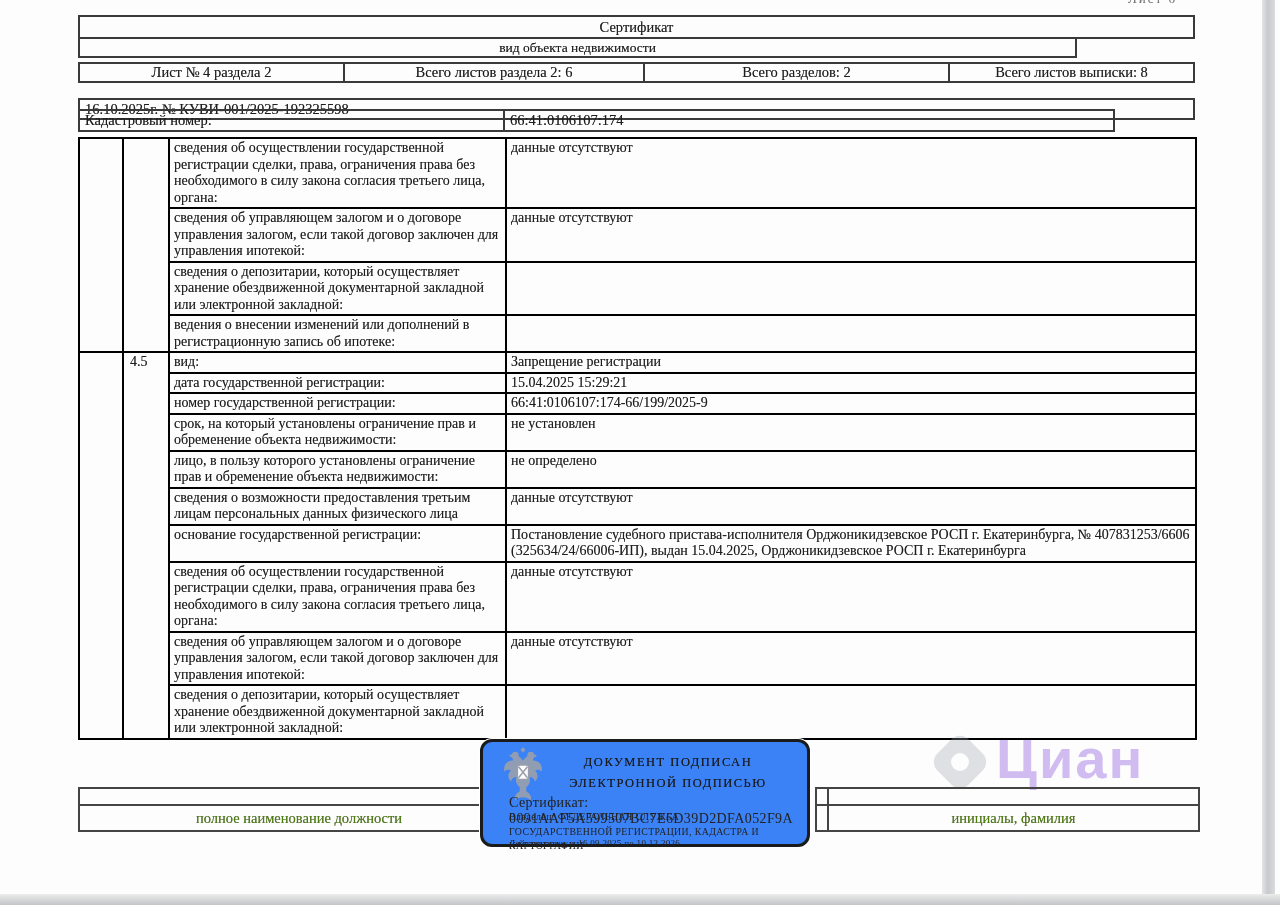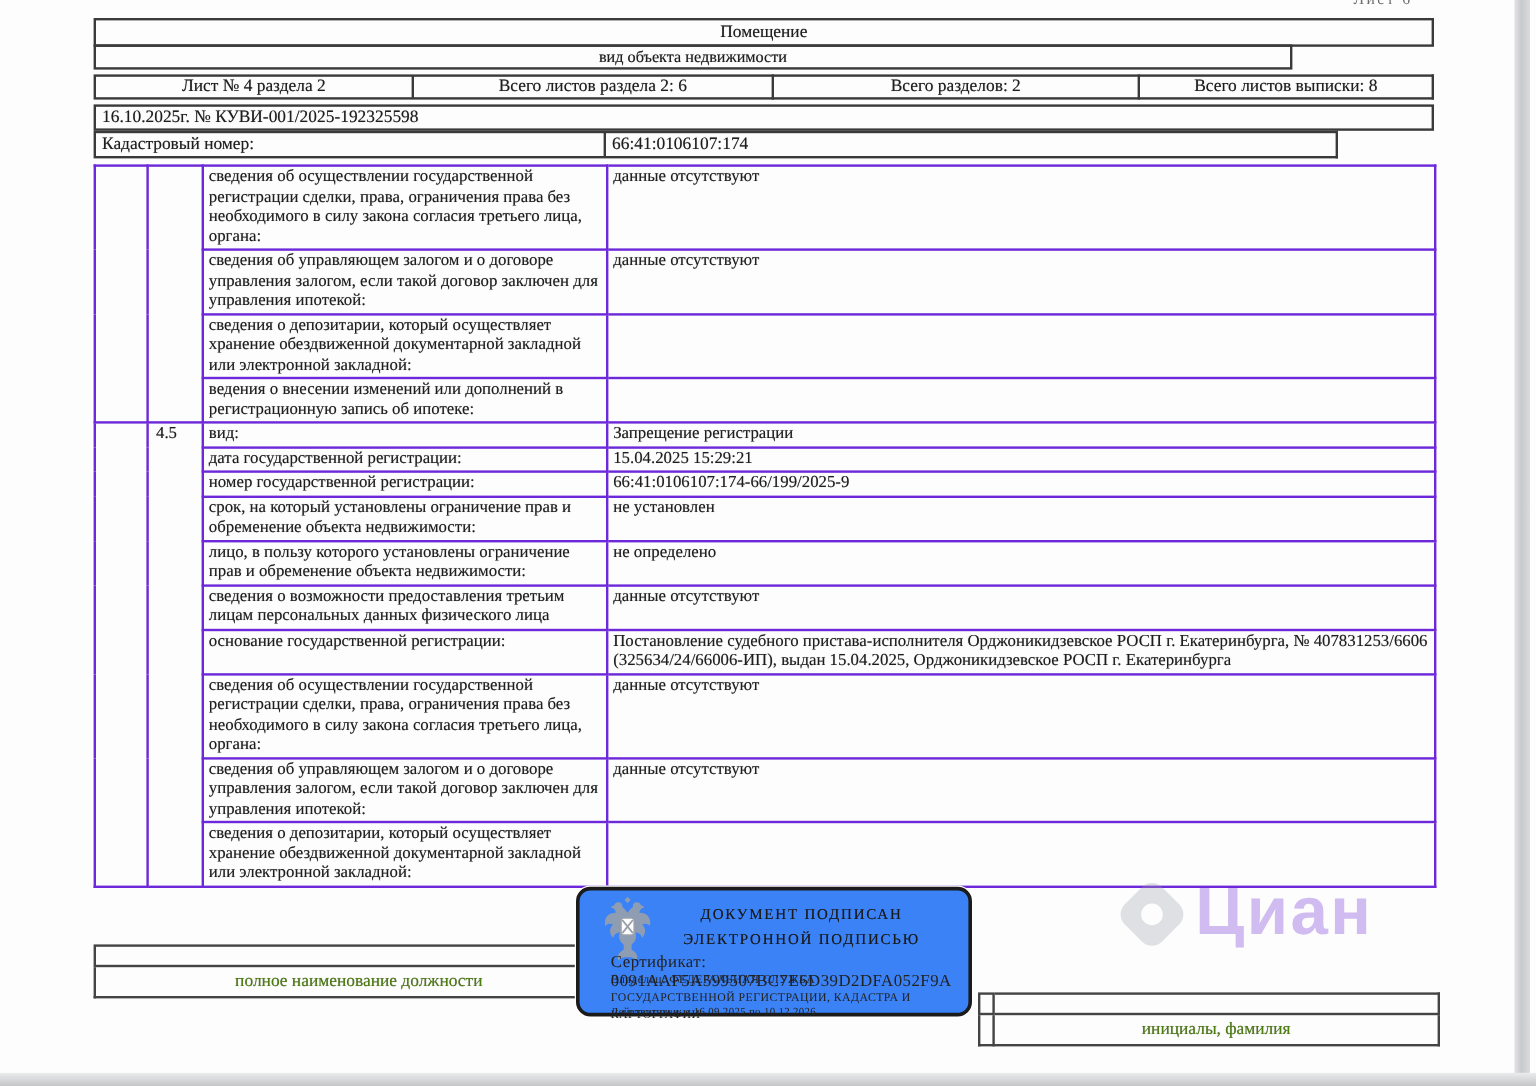--- a/index.html
+++ b/index.html
@@ -16,54 +16,54 @@
     background:linear-gradient(to right,#e3e4e6,#c7c9cc 45%,#dadbdd);z-index:0;}
   .band-bottom{position:absolute;left:0;bottom:0;width:1280px;height:11px;
     background:linear-gradient(to bottom,#ebecec,#c3c5c7);z-index:0;}
   .corner-cut{position:absolute;top:-9px;left:1128px;font-size:13px;color:#6d6d6d;
     letter-spacing:2px;z-index:1;}
 
   
   .doc-box{position:absolute;border:2px solid #3a3a3a;background:transparent;
     box-sizing:border-box;z-index:2;}
   .c{display:flex;align-items:center;justify-content:center;text-align:center;}
-  .l{display:flex;align-items:center;justify-content:flex-start;padding-left:5px;}
+  .l{display:flex;align-items:center;justify-content:flex-start;padding-left:5px;margin-top:11px;}
   .txt{font-size:14.5px;color:#1e1e1e;text-shadow:0 0 .6px rgba(30,30,30,.55);}
 
   
   .sheets-row{position:absolute;left:78px;top:62px;width:1117px;height:21px;
     display:flex;z-index:2;box-sizing:border-box;}
   .sheets-row .cell{border:2px solid #3a3a3a;box-sizing:border-box;height:100%;
     display:flex;align-items:center;justify-content:center;}
   .sheets-row .cell + .cell{border-left:none;}
 
   
   .cad-row{position:absolute;left:78px;top:109px;width:1037px;height:23px;display:flex;z-index:2;}
   .cad-row .cell{border:2px solid #3a3a3a;box-sizing:border-box;height:100%;
     display:flex;align-items:center;padding-left:5px;}
   .cad-row .cell.k{width:427px;}
   .cad-row .cell.v{flex:1;border-left:none;}
 
   
   table.main{position:absolute;left:78px;top:137px;width:1117px;
     border-collapse:collapse;z-index:2;table-layout:fixed;}
-  table.main td{border:2px solid #6d28d9;vertical-align:top;
+  table.main td{border:2px solid #000000;vertical-align:top;
     font-size:14px;line-height:16.5px;color:#1e1e1e;
     text-shadow:0 0 .6px rgba(30,30,30,.5);
     padding:1px 4px 1px 4px;box-sizing:border-box;word-wrap:break-word;}
   table.main td.num{vertical-align:top;padding-top:1px;padding-left:6px;font-size:14px;}
   table.main tr.section-start td{border-top:1px solid #b91c1c;}
 
   
   .sig{position:absolute;z-index:3;box-sizing:border-box;}
   .sig .r1{height:19px;border:2px solid #444;box-sizing:border-box;}
   .sig .r2{height:26px;border:2px solid #444;border-top:none;box-sizing:border-box;
     display:flex;align-items:center;justify-content:center;}
   .sig-left{left:78px;top:787px;width:442px;}
-  .sig-right{left:815px;top:787px;width:385px;display:grid;grid-template-columns:14px 1fr;margin-top:40px;}
+  .sig-right{left:815px;top:787px;width:385px;display:grid;grid-template-columns:14px 1fr;}
   .sig-right .sr1{height:19px;border:2px solid #444;box-sizing:border-box;}
   .sig-right .sr2{height:26px;border:2px solid #444;border-top:none;box-sizing:border-box;
     display:flex;align-items:center;justify-content:center;}
   .sig-right .nb{border-left:none;}
   .sig-caption{font-size:14.5px;color:#4d7c0f;text-shadow:0 0 .6px rgba(30,30,30,.5);}
 
   
   .watermark{position:absolute;left:938px;top:726px;display:flex;align-items:center;
     gap:14px;z-index:2;opacity:.30;}
   .wm-pin{width:44px;height:44px;background:#9aa0a8;border-radius:12px;
@@ -87,21 +87,21 @@
   .stamp .st-valid{position:absolute;left:26px;top:96px;font-size:9px;letter-spacing:.3px;color:#222;}
 </style>
 </head>
 <body>
 
 <div class="page">
 
   <span class="corner-cut">Лист 6</span>
 
   <div class="doc-box c" style="left:78px;top:15px;width:1117px;height:24px;">
-    <span class="txt">Помещение</span>
+    <span class="txt">Сертификат</span>
   </div>
   <div class="doc-box c" style="left:78px;top:37px;width:999px;height:21px;">
     <span class="txt" style="font-size:13.5px;">вид объекта недвижимости</span>
   </div>
 
   <div class="sheets-row">
     <div class="cell" style="width:267px;">
       <span class="txt">Лист № 4 раздела 2</span>
     </div>
     <div class="cell" style="width:300px;">

